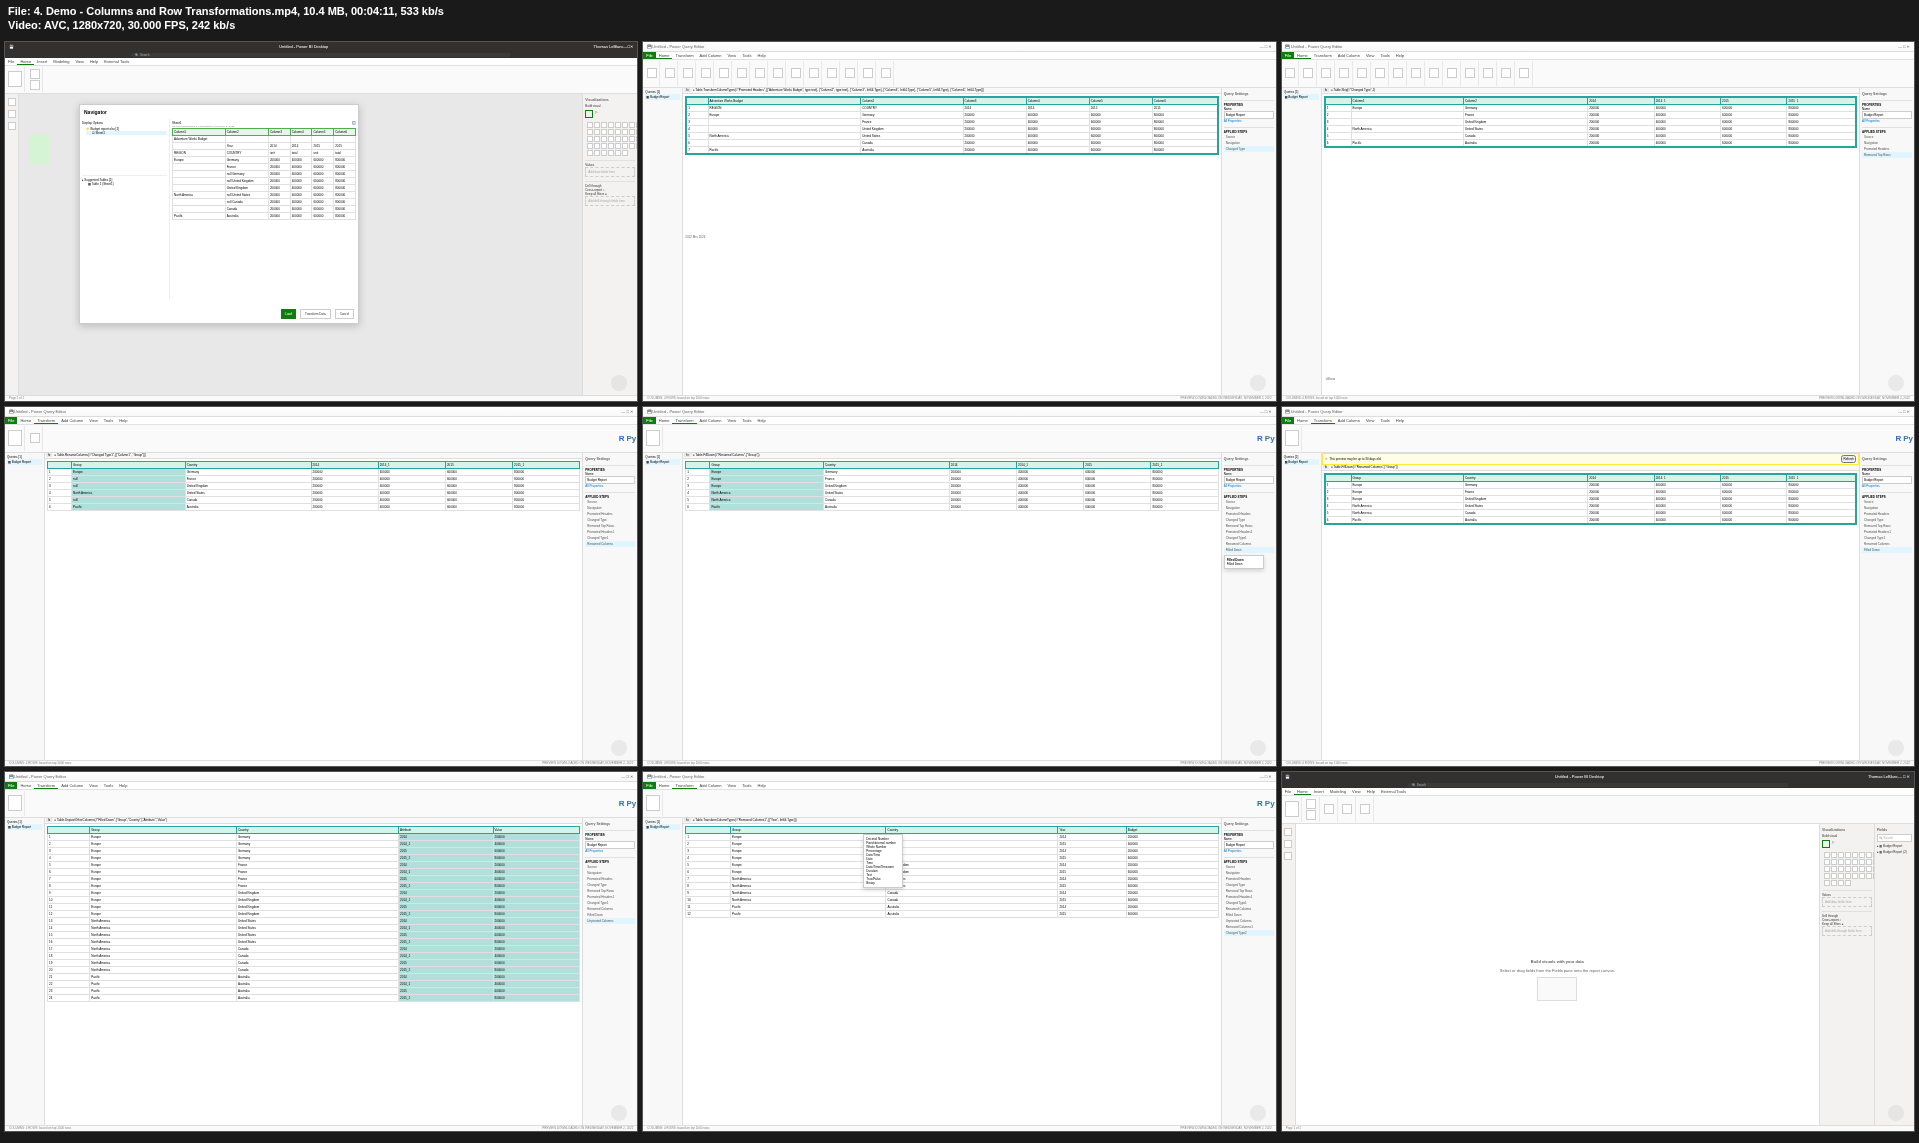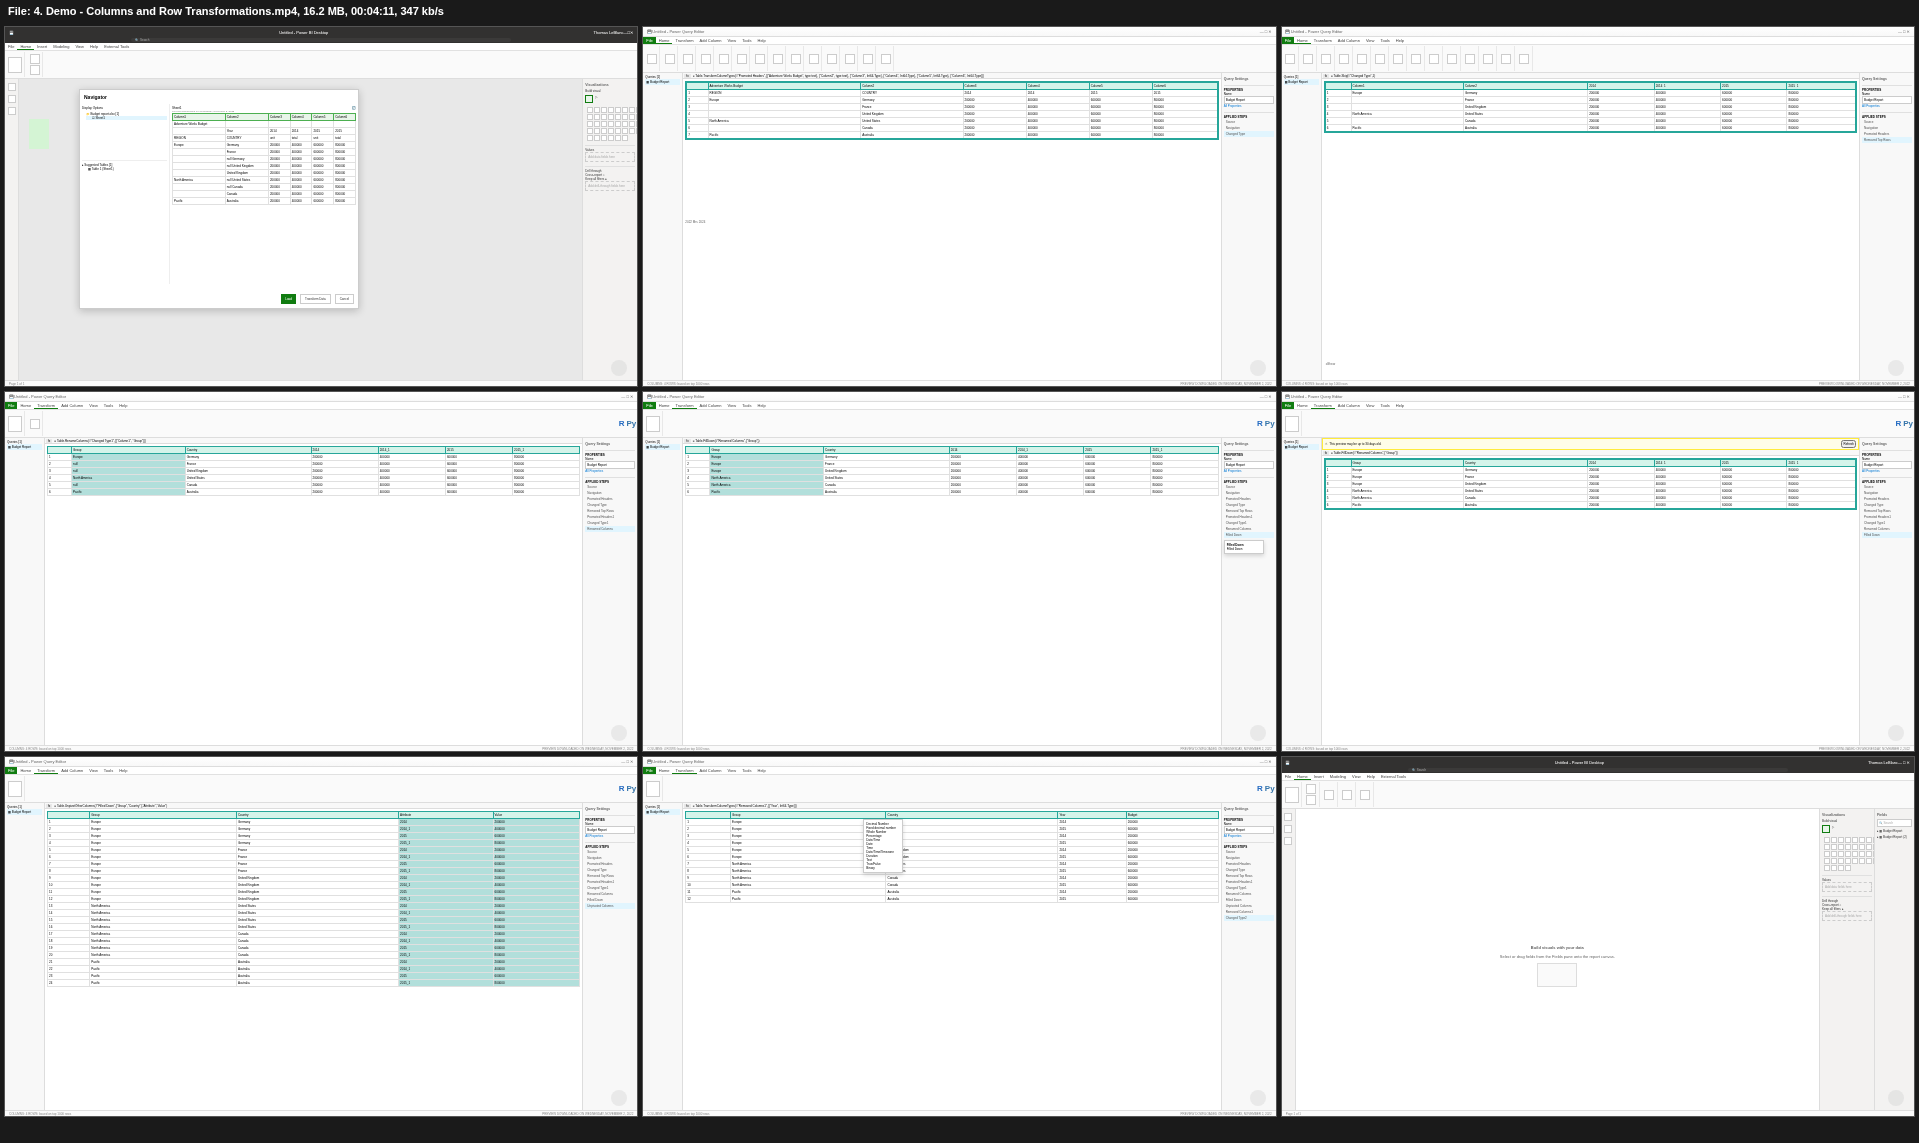--- a/index.html
+++ b/index.html
@@ -50,21 +50,22 @@
 .teal-border{border:2px solid #26a69a !important}
 .highlight-col{background:#b2dfdb}
 .fx-label{background:#e8e8e8;padding:0 2px;margin-right:2px}
 .tooltip-box{position:absolute;background:#fff;border:1px solid #ccc;box-shadow:0 2px 4px rgba(0,0,0,0.15);font-size:3px;padding:2px;width:40px}
 .yellow-banner{background:#fffde7;border:1px solid #ffeb3b;padding:1px 2px;font-size:3px;display:flex;align-items:center;gap:2px}
 </style>
 </head>
 <body>
 
 <div class="header-text">
-  <div>File: 4. Demo - Columns and Row Transformations.mp4, 16.2 MB, 00:04:11, 347 kb/s</div>
+  <div>File: 4. Demo - Columns and Row Transformations.mp4, 10.4 MB, 00:04:11, 533 kb/s</div>
+  <div>Video: AVC, 1280x720, 30.000 FPS, 242 kb/s</div>
 </div>
 
 <div class="grid">
 
 <div class="cell">
   <div class="titlebar-dark">
     <span>💾</span>
     <span style="flex:1;text-align:center">Untitled - Power BI Desktop</span>
     <span>Thomas LeBlanc</span>
     <span>—</span>

